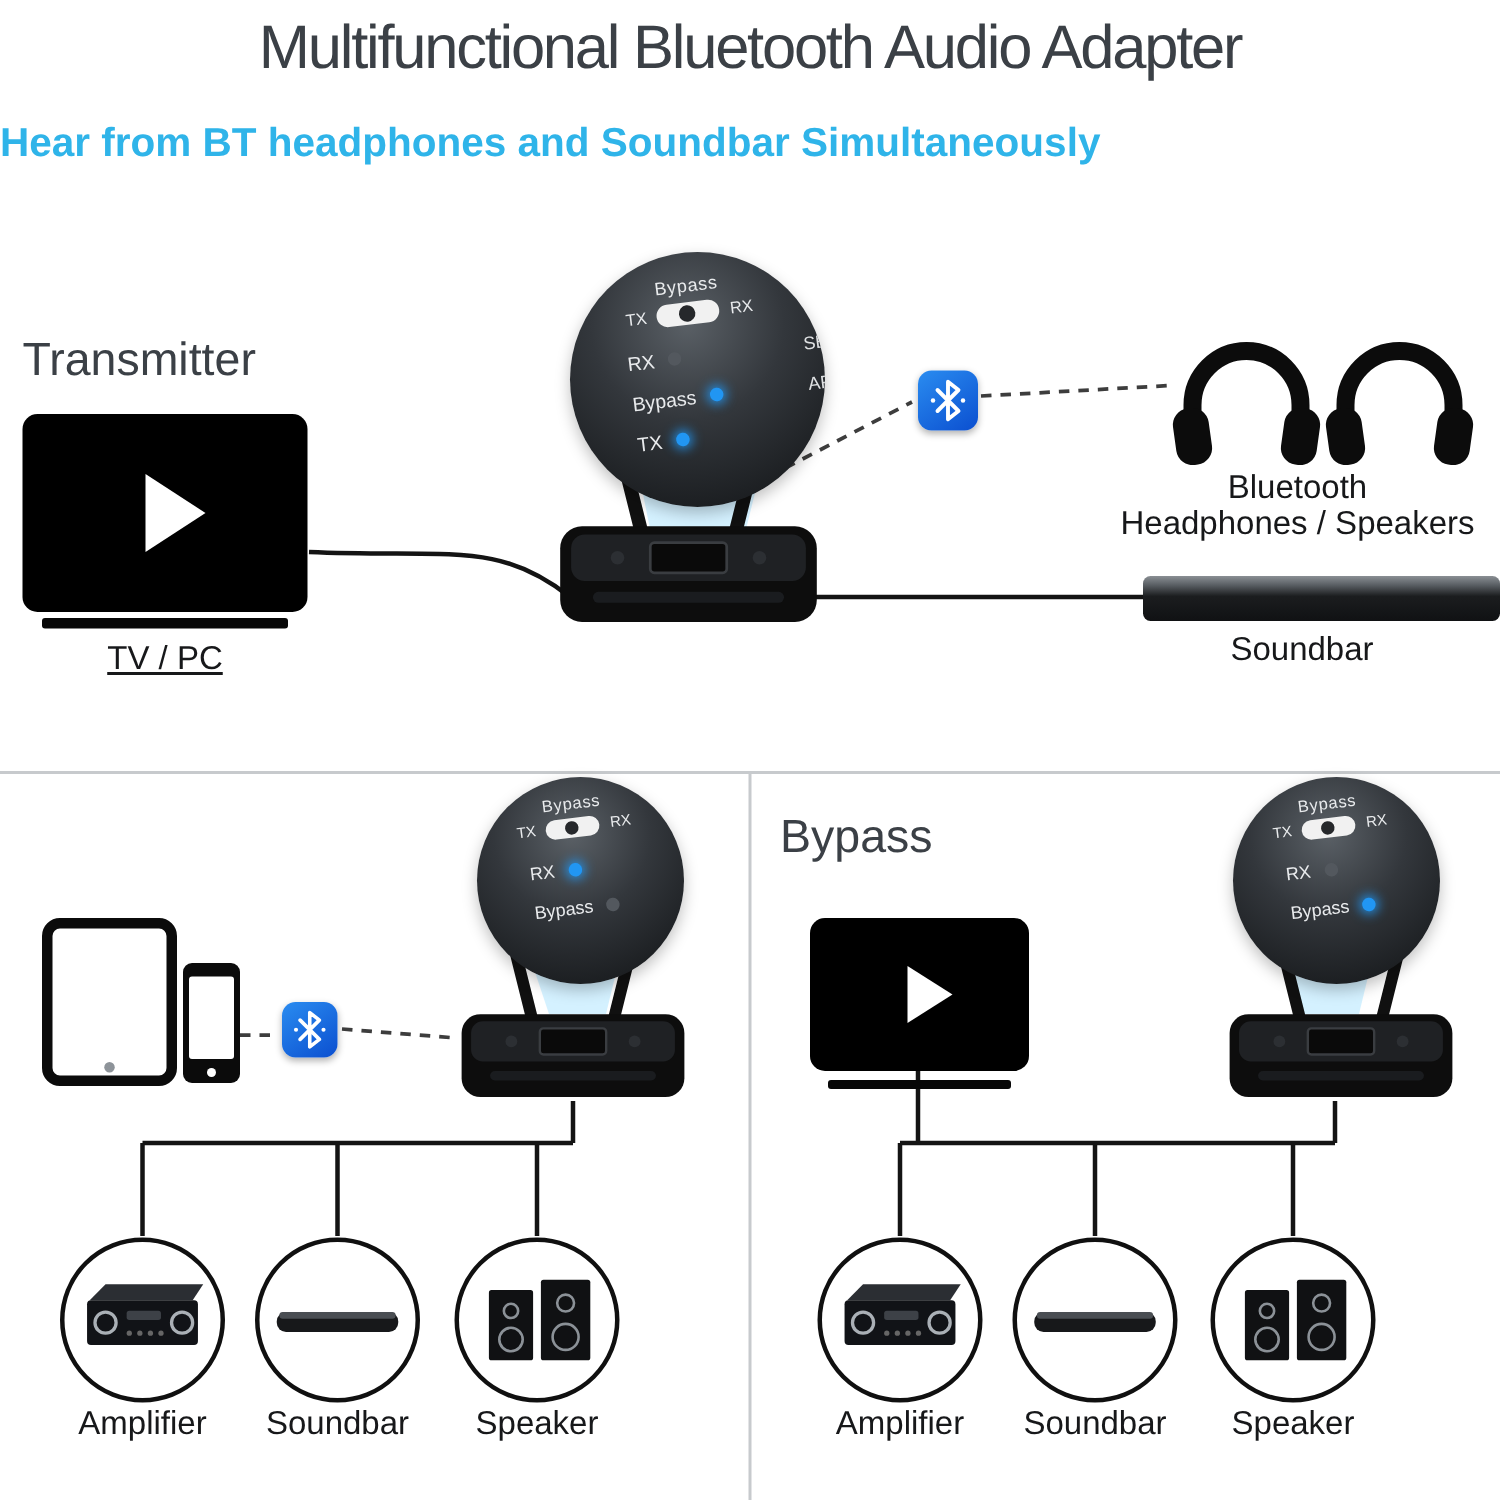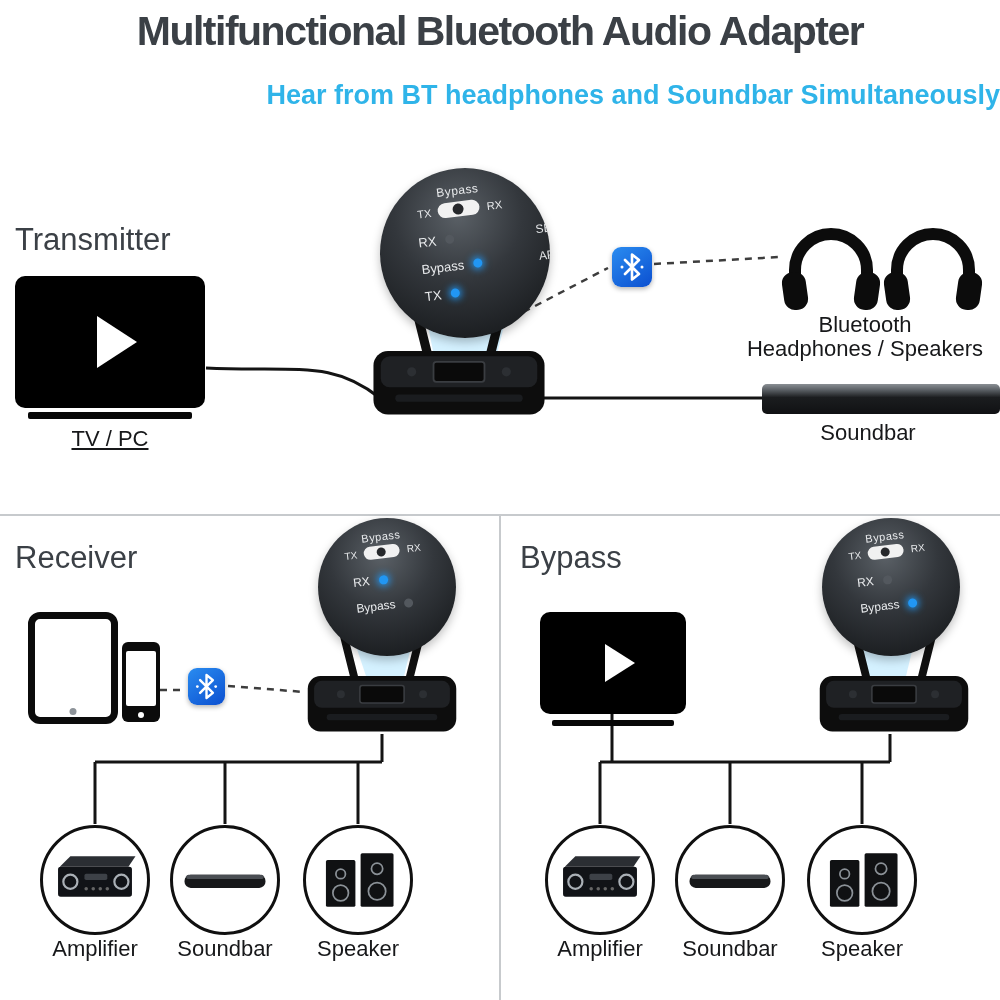--- a/index.html
+++ b/index.html
@@ -4,23 +4,23 @@
 <style>
   * { margin:0; padding:0; box-sizing:border-box; }
   html,body { background:#fff; font-family:"Liberation Sans", sans-serif; }
   .canvas { position:relative; width:1000px; height:1000px; background:#fff; overflow:hidden; }
   .overlay { position:absolute; left:0; top:0; z-index:1; pointer-events:none; }
   .wire { fill:none; stroke:var(--wire,#141414); stroke-width:3; }
   .dash { fill:none; stroke:#3d3d3d; stroke-width:2.5; stroke-dasharray:7 6; }
   .beam { fill:rgba(120,210,255,0.32); }
 
   .title { position:absolute; top:8px; left:0; width:100%; text-align:center; white-space:nowrap;
-           font-size:41px; font-weight:700; letter-spacing:-1.5px; color:var(--heading,#3b4046); z-index:2; }
-  .subtitle { position:absolute; top:80px; left:0; width:100%; text-align:right; white-space:nowrap;
-              font-size:27px; font-weight:700; color:var(--subtitle,#2fb4e9); z-index:2;padding-left:19px; }
+           font-size:41px; font-weight:400; letter-spacing:-1.5px; color:var(--heading,#3b4046); z-index:2; }
+  .subtitle { position:absolute; top:80px; left:0; width:100%; text-align:left; white-space:nowrap;
+              font-size:27px; font-weight:700; color:var(--subtitle,#2fb4e9); z-index:2; }
   .heading { position:absolute; font-size:31px; font-weight:400; color:var(--heading,#3b4046); z-index:2; }
   .label { position:absolute; font-size:22px; color:var(--label,#17181a); text-align:center; z-index:2; }
 
   .tv { position:absolute; background:#000; border-radius:10px; z-index:2;
         display:flex; align-items:center; justify-content:center; }
   .play { width:0; height:0; border-style:solid; border-color:transparent; border-left-color:#fff; margin-left:14px; }
   .play-lg { border-width:26px 0 26px 40px; }
   .play-sm { border-width:19px 0 19px 30px; }
   .tv-stand { position:absolute; background:#070707; border-radius:2px; z-index:2; }
 
@@ -193,21 +193,20 @@
     </svg>
   <div class="label" style="left:733px; top:312px; width:264px;">Bluetooth</div>
   <div class="label" style="left:733px; top:336px; width:264px;">Headphones / Speakers</div>
 
   <div class="soundbar" style="left:762px; top:384px; width:238px; height:30px;"></div>
   <div class="label" style="left:768px; top:420px; width:200px;">Soundbar</div>
 
   <div class="divider" style="left:0; top:514px; width:1000px; height:2px;"></div>
   <div class="divider" style="left:499px; top:514px; width:2px; height:486px;"></div>
 
-  <div class="heading" style="left:15px; top:540px;">Receiver</div>
 
   <div class="tablet" style="left:28px; top:612px; width:90px; height:112px;">
     <span class="home"></span>
   </div>
   <div class="phone" style="left:122px; top:642px; width:38px; height:80px;">
     <span class="scr"></span>
     <span class="home"></span>
   </div>
 
   <div class="bt" style="left:188px; top:668px; width:37px; height:37px;">

